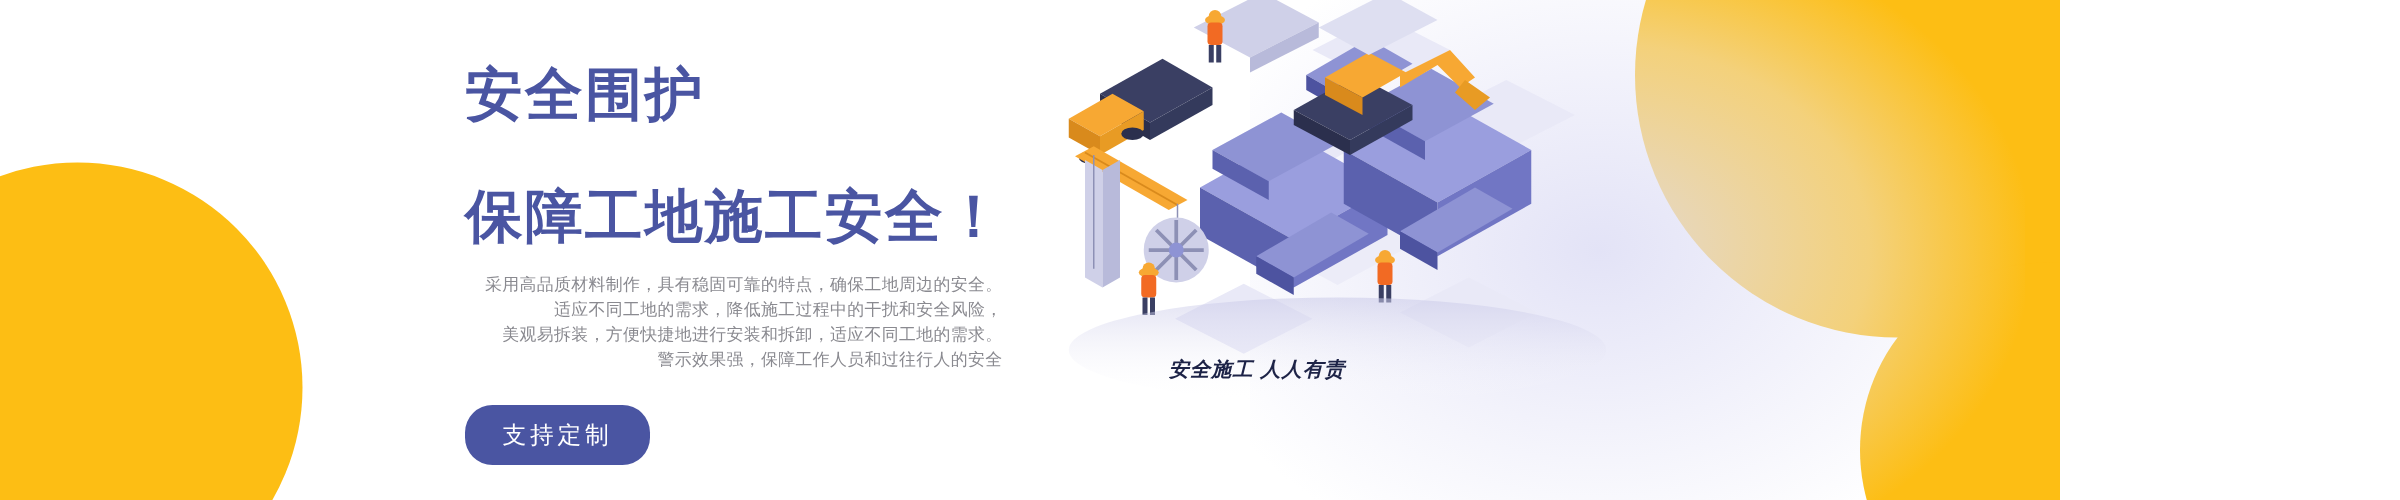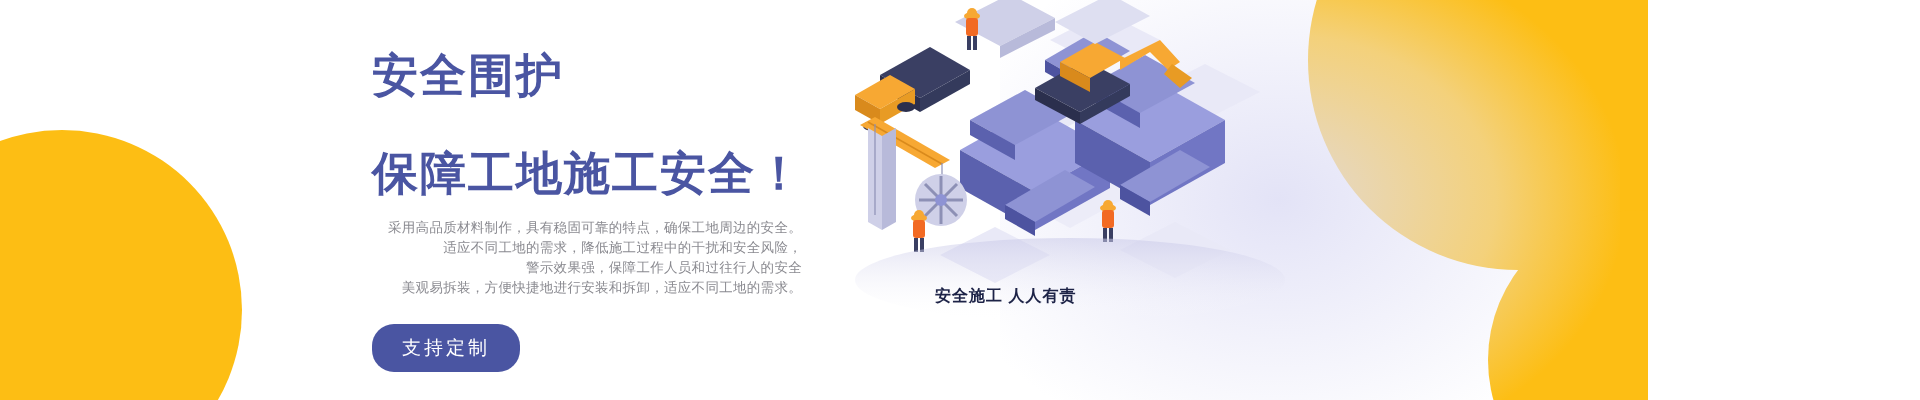--- a/index.html
+++ b/index.html
@@ -42,43 +42,43 @@
   .cta{
     display:inline-block;margin-top:26px;background:#4A55A2;color:#ffffff;
     border:none;border-radius:22px;padding:11px 30px;font-size:19px;
     letter-spacing:3px;cursor:pointer;font-family:inherit;
   }
 
   
   .art{position:absolute;left:820px;top:0;width:620px;height:400px;}
   .caption{
     position:absolute;left:935px;top:286px;color:#1d2347;
-    font-size:16px;font-weight:bold;letter-spacing:1px;white-space:nowrap;
+    font-size:16px;font-weight:bold;letter-spacing:1px;white-space:nowrap;font-style:italic;
   }
 </style>
 </head>
 <body>
 
 <div class="banner">
 
   <div class="blob-left"></div>
   <div class="blob-right"></div>
   <div class="blob-right-2"></div>
   <div class="wash"></div>
 
   <div class="copy">
     <div class="headline">
       <span>安全围护</span>
       <span class="l2">保障工地施工安全！</span>
     </div>
     <div class="body">
       <div>采用高品质材料制作，具有稳固可靠的特点，确保工地周边的安全。</div>
       <div>适应不同工地的需求，降低施工过程中的干扰和安全风险，</div>
+      <div>美观易拆装，方便快捷地进行安装和拆卸，适应不同工地的需求。</div>
       <div>警示效果强，保障工作人员和过往行人的安全</div>
-      <div>美观易拆装，方便快捷地进行安装和拆卸，适应不同工地的需求。</div>
     </div>
     <button class="cta">支持定制</button>
   </div>
 
   <svg class="art" viewBox="0 0 620 400">
     <defs>
       <linearGradient id="gShadow" x1="0" y1="0" x2="0" y2="1">
         <stop offset="0%" stop-color="#c9c9e8" stop-opacity=".55"></stop>
         <stop offset="100%" stop-color="#ffffff" stop-opacity="0"></stop>
       </linearGradient>

